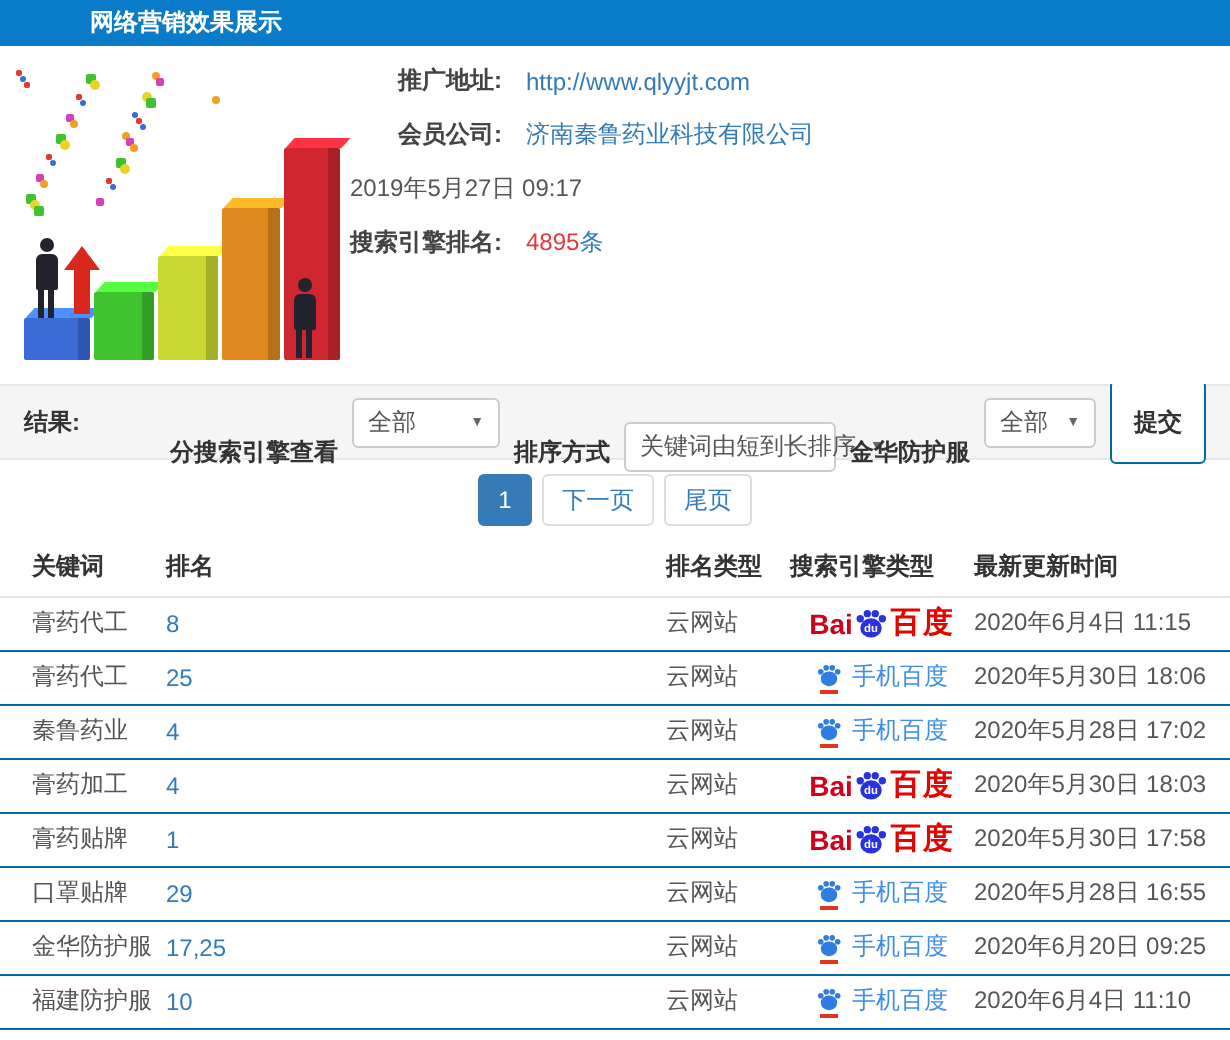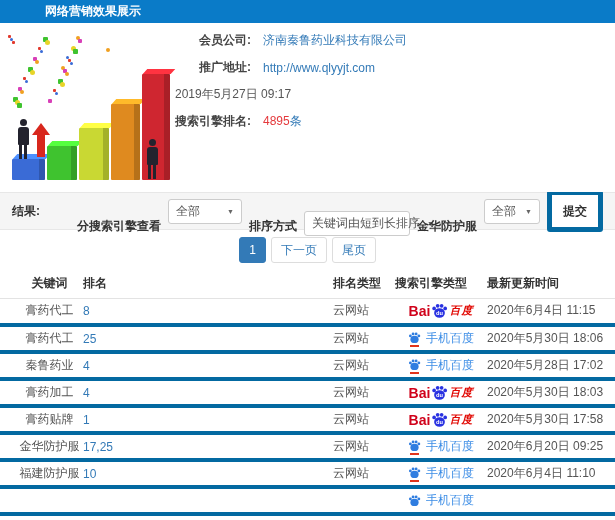--- a/index.html
+++ b/index.html
@@ -48,41 +48,41 @@
   .filter{height:38px; background:#f5f5f5; border-top:1px solid var(--border);
           border-bottom:1px solid var(--border); display:flex; align-items:center; padding:0 12px;}
   .result-label{font-weight:bold; color:var(--text-dark);}
   .controls{margin-left:auto; display:flex; align-items:center; gap:7px;}
   .ctrl-label{font-weight:bold; color:var(--text-dark); white-space:nowrap;margin-top:31px;}
   .select{height:25px; background:#fff; border:1px solid #ccc; border-radius:3px;
           padding:0 7px; display:flex; align-items:center; justify-content:space-between;
           color:#555; cursor:pointer; white-space:nowrap;}
   .select .arrow{font-size:7px; color:#666; margin-left:7px;}
   .sel-engine{width:74px;} .sel-sort{width:106px;margin-top:24px;} .sel-article{width:56px;}
-  .submit-btn{height:42px; padding:0 11px; background:#fff; border:5px solid #0369a1; border-radius:3px;
+  .submit-btn{height:42px; padding:0 11px; background:#fff; border:1px solid #0369a1; border-radius:3px;
               color:var(--text-dark); font-weight:bold; font-size:12px; cursor:pointer;}
 
   
   .pagination{height:40px; display:flex; align-items:center; justify-content:center; gap:5px;}
   .page-item{min-width:27px; height:26px; padding:0 9px; display:flex; align-items:center; justify-content:center;
              border:1px solid #ddd; border-radius:3px; background:#fff; color:var(--link-blue); cursor:pointer;}
   .page-item.active{background:var(--link-blue); border-color:var(--link-blue); color:#fff;}
 
   
   table{width:100%; border-collapse:collapse; font-size:12px; table-layout:fixed;}
   th{height:28px; text-align:left; font-weight:bold; color:var(--text-dark);
      border-bottom:1px solid #e3e3e3; padding:0;}
-  td{height:27px; border-bottom:4px solid #0369a1; padding:0; overflow:hidden; white-space:nowrap;}
-  .c-kw,.h-kw{padding-left:16px;text-align:center;}
+  td{height:27px; border-bottom:1px solid #0369a1; padding:0; overflow:hidden; white-space:nowrap;}
+  .c-kw,.h-kw{padding-left:16px;}
   .c-rank{color:var(--link-blue); cursor:pointer;}
   .c-engine{text-align:center;}
   .engine-inner{display:inline-flex; align-items:center; justify-content:center; vertical-align:middle;text-align:right;}
   .baidu{gap:1px;}
   .baidu-bai{color:var(--baidu-red); font-weight:bold; font-size:14px;}
-  .baidu-cn{color:var(--cn-red); font-weight:bold; font-size:11px; letter-spacing:1px;font-style:italic;}
+  .baidu-cn{color:var(--cn-red); font-weight:bold; font-size:15px; letter-spacing:1px;}
   .mobile-baidu{gap:5px;}
   .paw-wrap{display:flex; flex-direction:column; align-items:center;}
   .redbar{width:9px; height:2px; background:#e0341b; margin-top:1px;}
   .mobile-label{color:var(--mobile-blue); font-size:12px;}
 </style>
 </head>
 <body>
 
 <div class="header">
   <span>网络营销效果展示</span>
@@ -149,27 +149,27 @@
       <div class="head"></div>
         <div class="body"></div>
         <div class="legs">
           <span></span>
           <span></span>
         </div>
     </div>
   </div>
   <div class="info" id="info-box">
   <div class="info-row">
+    <span class="info-label">推广地址:</span>
+    <span class="info-value link">http://www.qlyyjt.com</span>
+  </div>
+
+  <div class="info-row">
     <span class="info-label">会员公司:</span>
     <span class="info-value link">济南秦鲁药业科技有限公司</span>
-  </div>
-
-  <div class="info-row">
-    <span class="info-label">推广地址:</span>
-    <span class="info-value link">http://www.qlyyjt.com</span>
   </div>
 
   <div class="info-row">
     <span class="info-value text">2019年5月27日 09:17</span>
   </div>
 
   <div class="info-row">
     <span class="info-label">搜索引擎排名:</span>
     <span class="info-value"><span class="count-num">4895</span><span class="count-unit">条</span></span>
   </div>
@@ -327,20 +327,42 @@
           <circle cx="20" cy="9" r="2.6" fill="#2932e1"></circle>
           <text class="paw-du" x="12" y="18.5" font-size="8" fill="#ffffff" text-anchor="middle" font-weight="bold">du</text>
         </svg>
         <span class="baidu-cn">百度</span>
       </span>
       
     </td>
     <td class="c-date">2020年5月30日 17:58</td>
   </tr>
 
+  <tr>
+    <td class="c-kw">口罩贴牌</td>
+    <td class="c-rank">29</td>
+    <td class="c-type">云网站</td>
+    <td class="c-engine">
+      
+      <span class="engine-inner mobile-baidu engine-mobile">
+        <span class="paw-wrap">
+          <svg width="13" height="13" viewBox="0 0 24 24">
+            <ellipse cx="12" cy="15.5" rx="7.6" ry="6.8" fill="#2f7de0"></ellipse>
+            <circle cx="4.4" cy="9" r="2.6" fill="#2f7de0"></circle>
+            <circle cx="9.4" cy="5.4" r="2.6" fill="#2f7de0"></circle>
+            <circle cx="15" cy="5.4" r="2.6" fill="#2f7de0"></circle>
+            <circle cx="20" cy="9" r="2.6" fill="#2f7de0"></circle>
+          </svg>
+          <span class="redbar"></span>
+        </span>
+        <span class="mobile-label">手机百度</span>
+      </span>
+    </td>
+    <td class="c-date">2020年5月28日 16:55</td>
+  </tr>
 
   <tr>
     <td class="c-kw">金华防护服</td>
     <td class="c-rank">17,25</td>
     <td class="c-type">云网站</td>
     <td class="c-engine">
       
       <span class="engine-inner mobile-baidu engine-mobile">
         <span class="paw-wrap">
           <svg width="13" height="13" viewBox="0 0 24 24">

